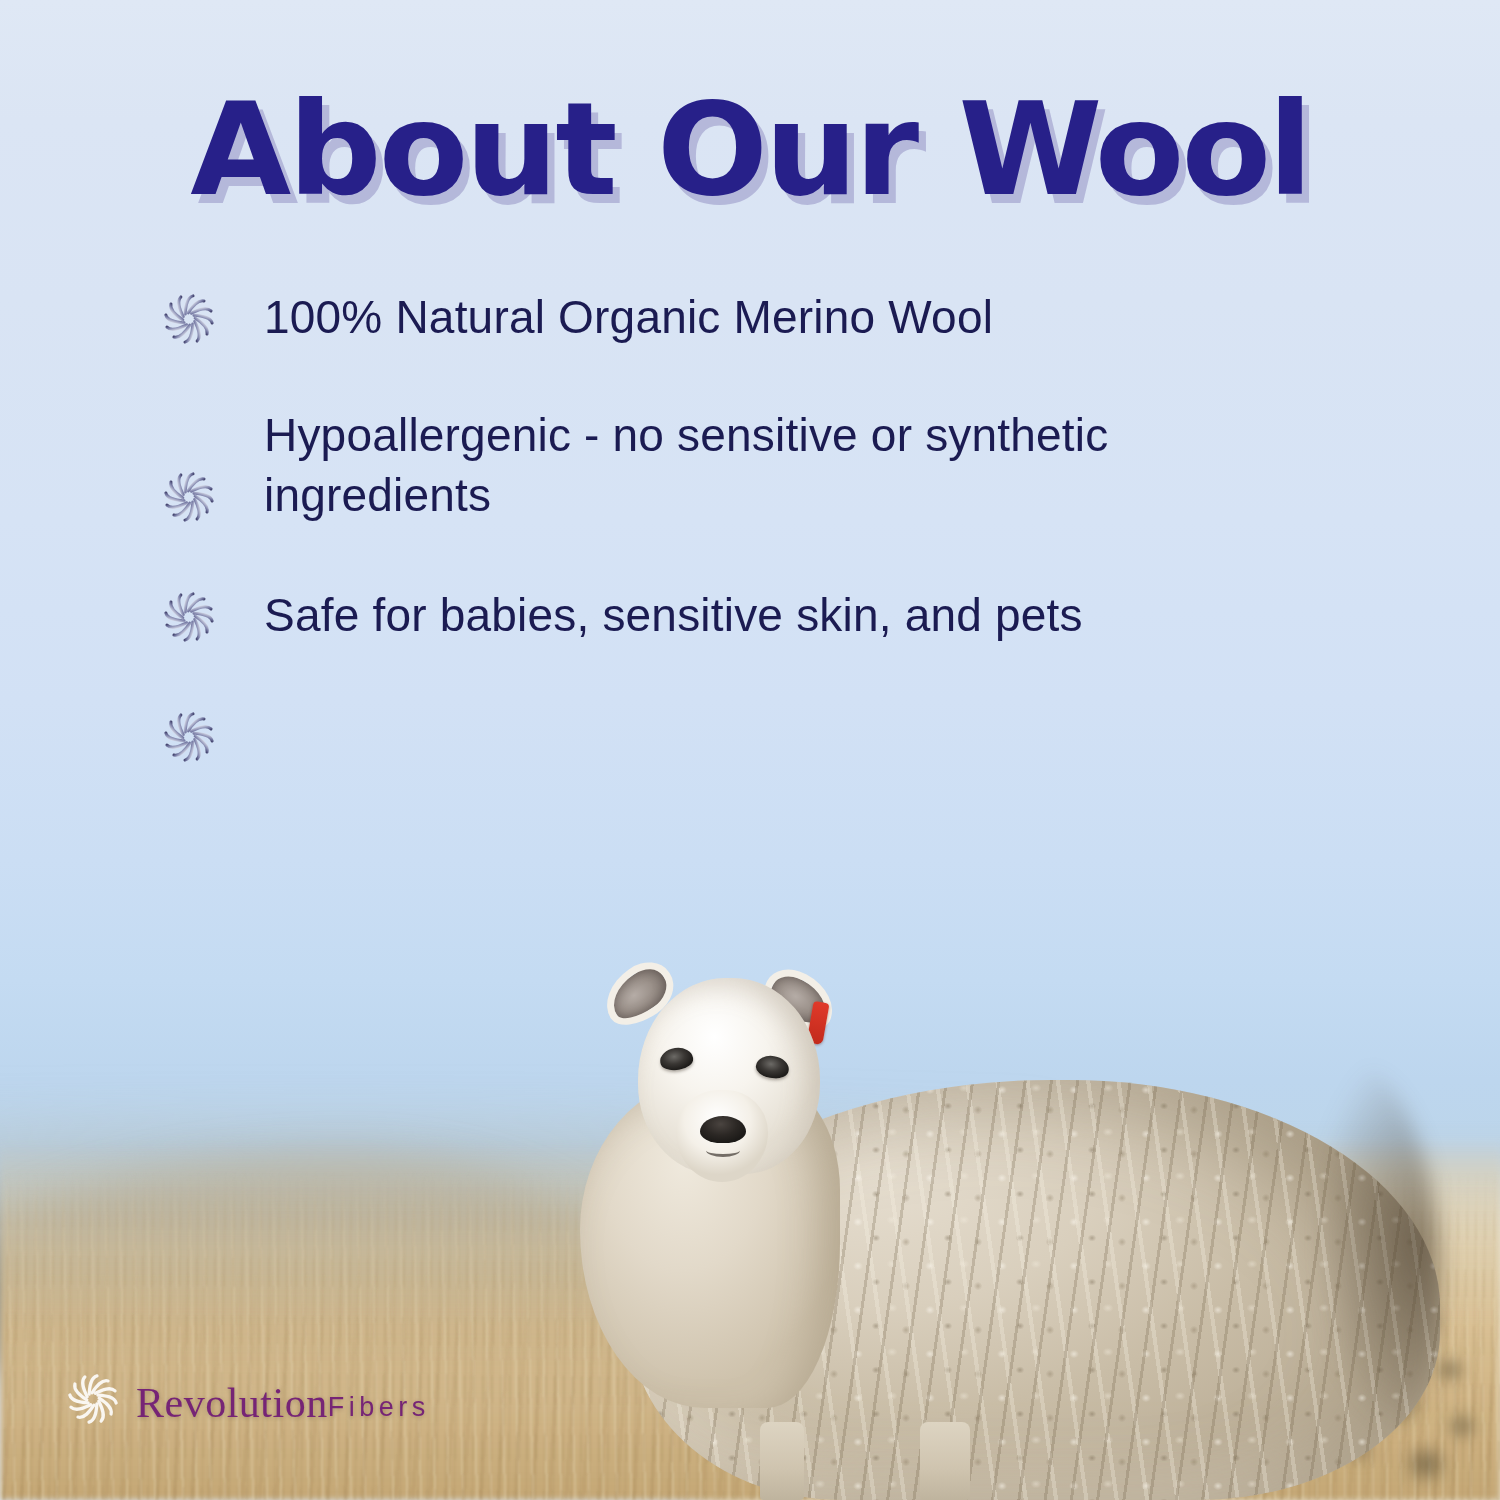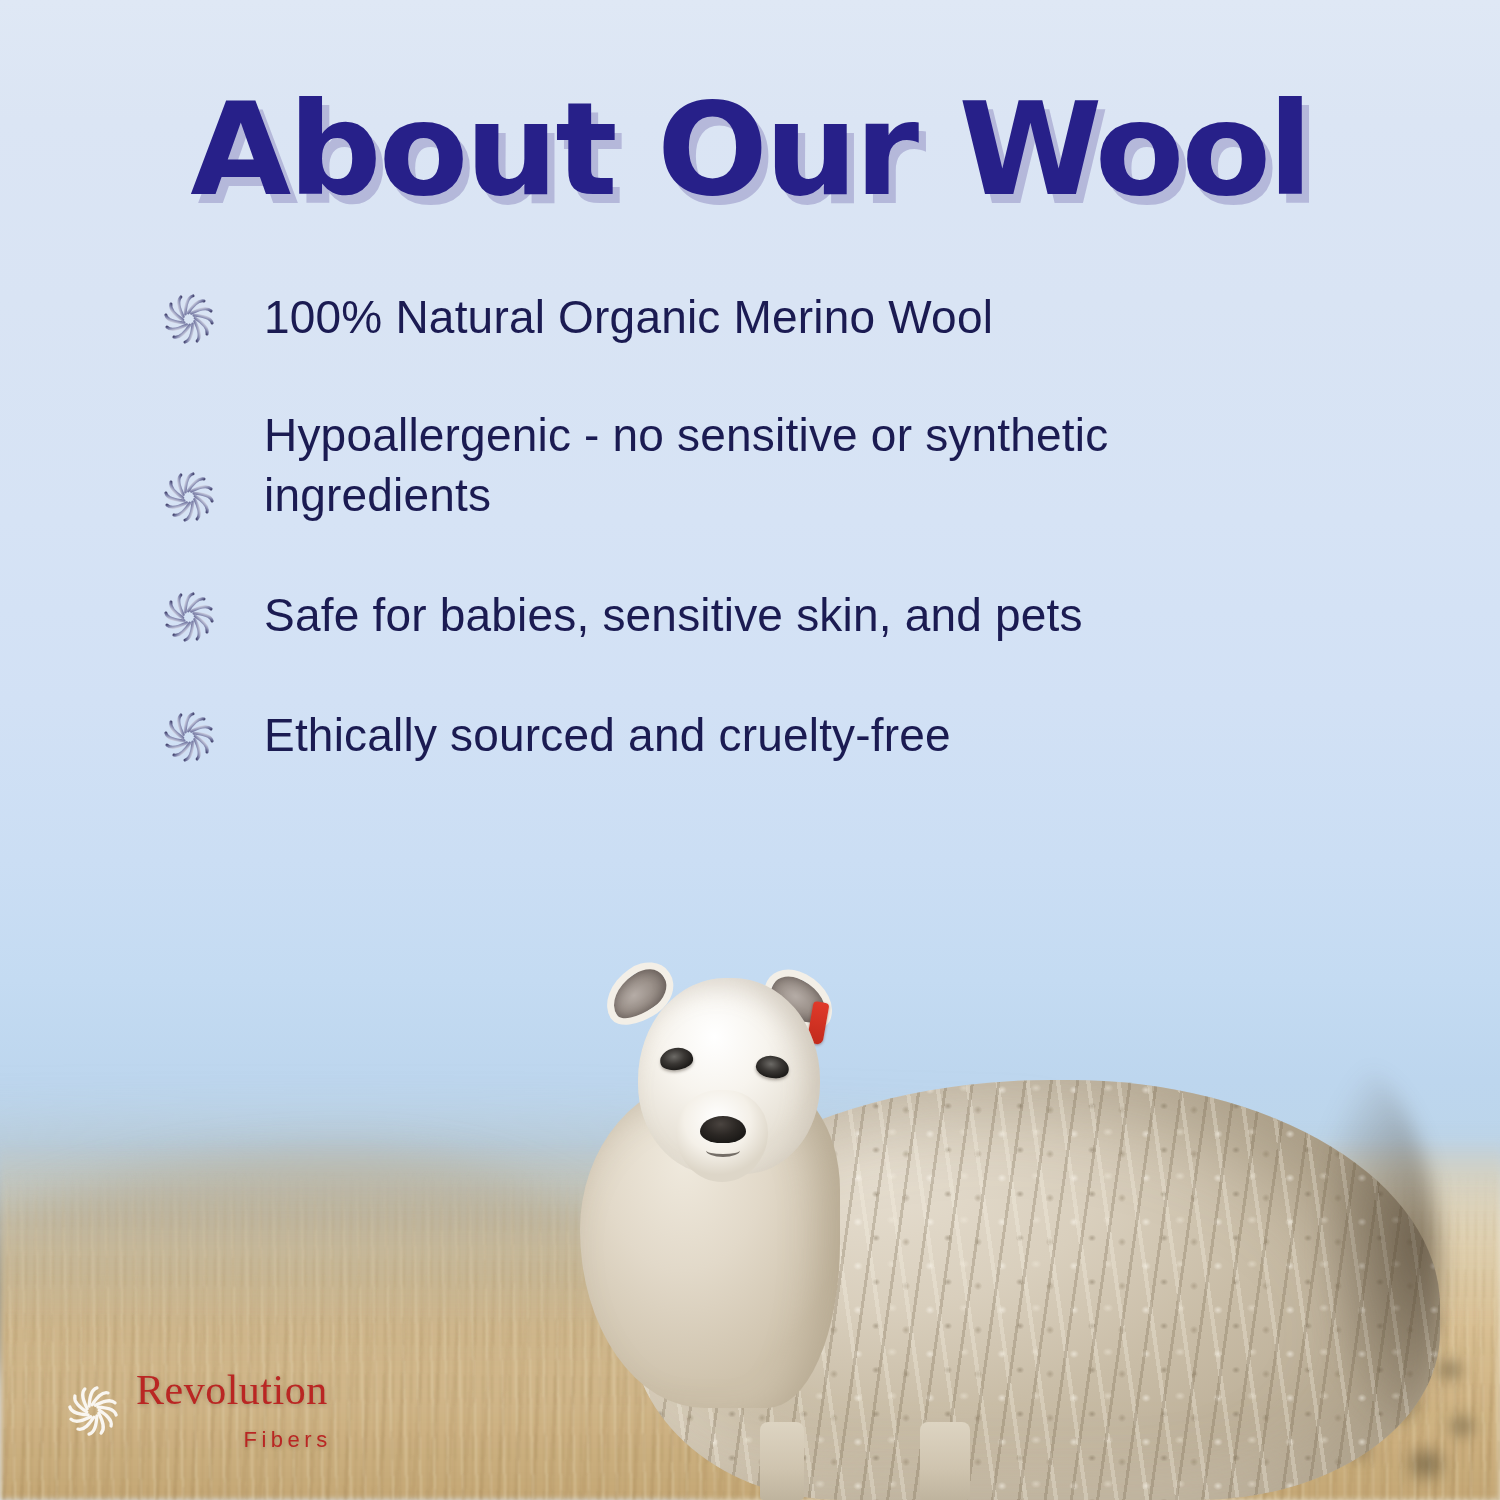--- a/index.html
+++ b/index.html
@@ -299,33 +299,33 @@
   }
 
   
   .logo {
     position:absolute; left:64px; top:1370px;
     display:flex; align-items:center;
     opacity:0.93;
   }
   .logo-mark { width:58px; height:58px; margin-right:14px; }
   .logo-words {
-    display:flex; flex-direction:column; align-items:flex-end;
-    color:#b91c1c;
+    display:flex; flex-direction:row; align-items:flex-end;
+    color:#701a75;
     text-shadow:0 1px 4px rgba(110,96,70,0.45);
   }
   .logo-main {
     font-family:"Liberation Serif", serif;
     font-size:42px;
     line-height:0.96;
     letter-spacing:0.5px;
   }
   .logo-sub {
     font-family:"Liberation Sans", sans-serif;
-    font-size:22px;
+    font-size:27px;
     line-height:1.1;
     letter-spacing:4.5px;
     margin-top:18px;
     margin-right:-4px;
   }
 </style>
 </head>
 <body>
 
 <div id="poster">
@@ -458,21 +458,20 @@
               <path d="M4,-10 C16,-16 30,-22 38,-14" transform="rotate(180)"></path>
               <path d="M4,-10 C16,-16 30,-22 38,-14" transform="rotate(210)"></path>
               <path d="M4,-10 C16,-16 30,-22 38,-14" transform="rotate(240)"></path>
               <path d="M4,-10 C16,-16 30,-22 38,-14" transform="rotate(270)"></path>
               <path d="M4,-10 C16,-16 30,-22 38,-14" transform="rotate(300)"></path>
               <path d="M4,-10 C16,-16 30,-22 38,-14" transform="rotate(330)"></path>
             </g>
           </g>
         </svg>
       </span>
-      <span class="bullet-text">Ethically sourced and cruelty-free</span>
     </div>
 
   </div>
 
   <div class="logo">
     <span class="logo-mark">
       <svg viewBox="0 0 100 100" width="100%" height="100%" aria-hidden="true">
         <g fill="none" stroke="#ffffff" stroke-width="5.6" stroke-linecap="round" opacity="0.95">
           <g transform="translate(50,50)">
             <path d="M4,-10 C16,-16 30,-22 38,-14" transform="rotate(0)"></path>

